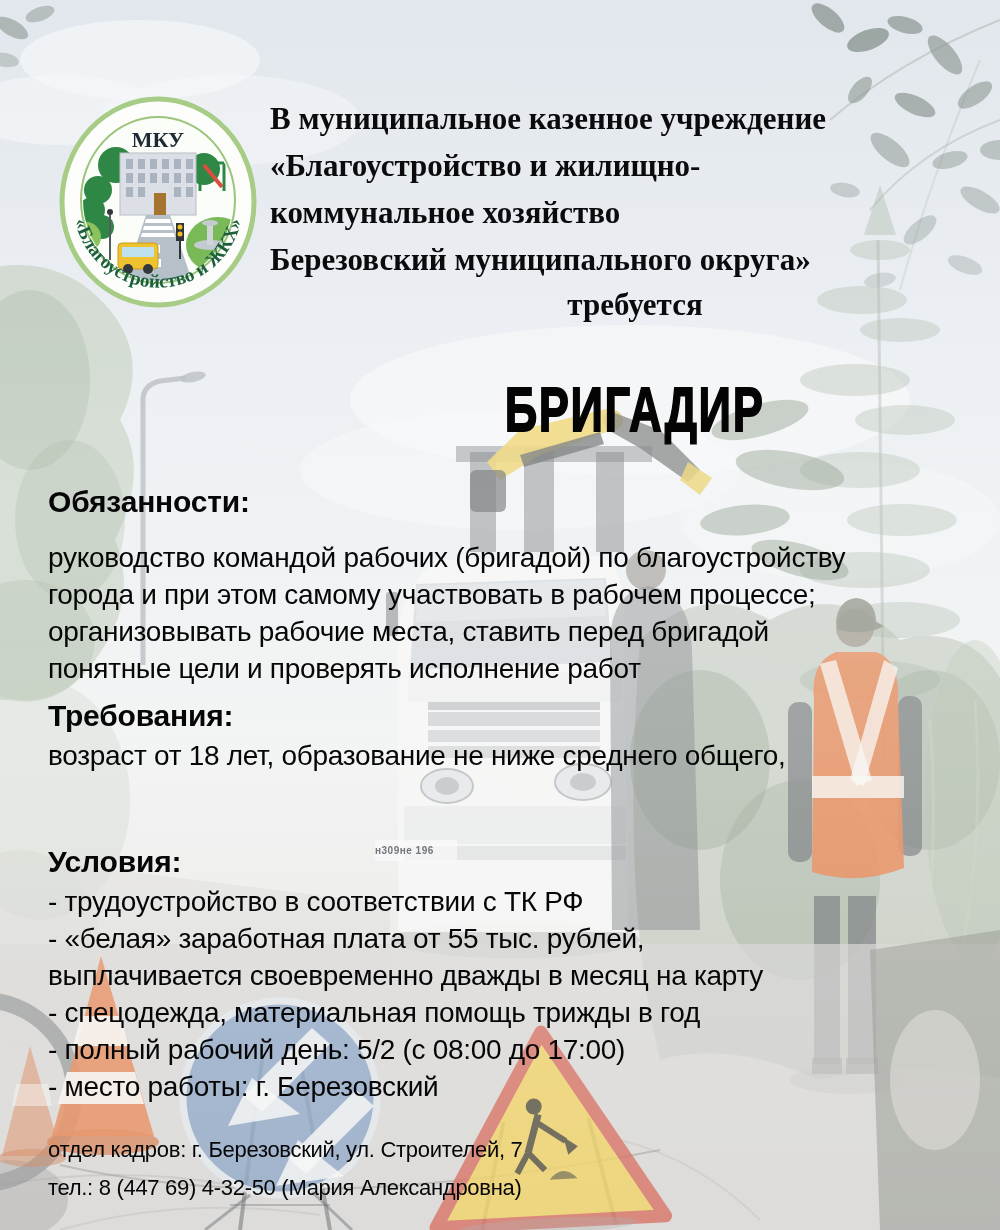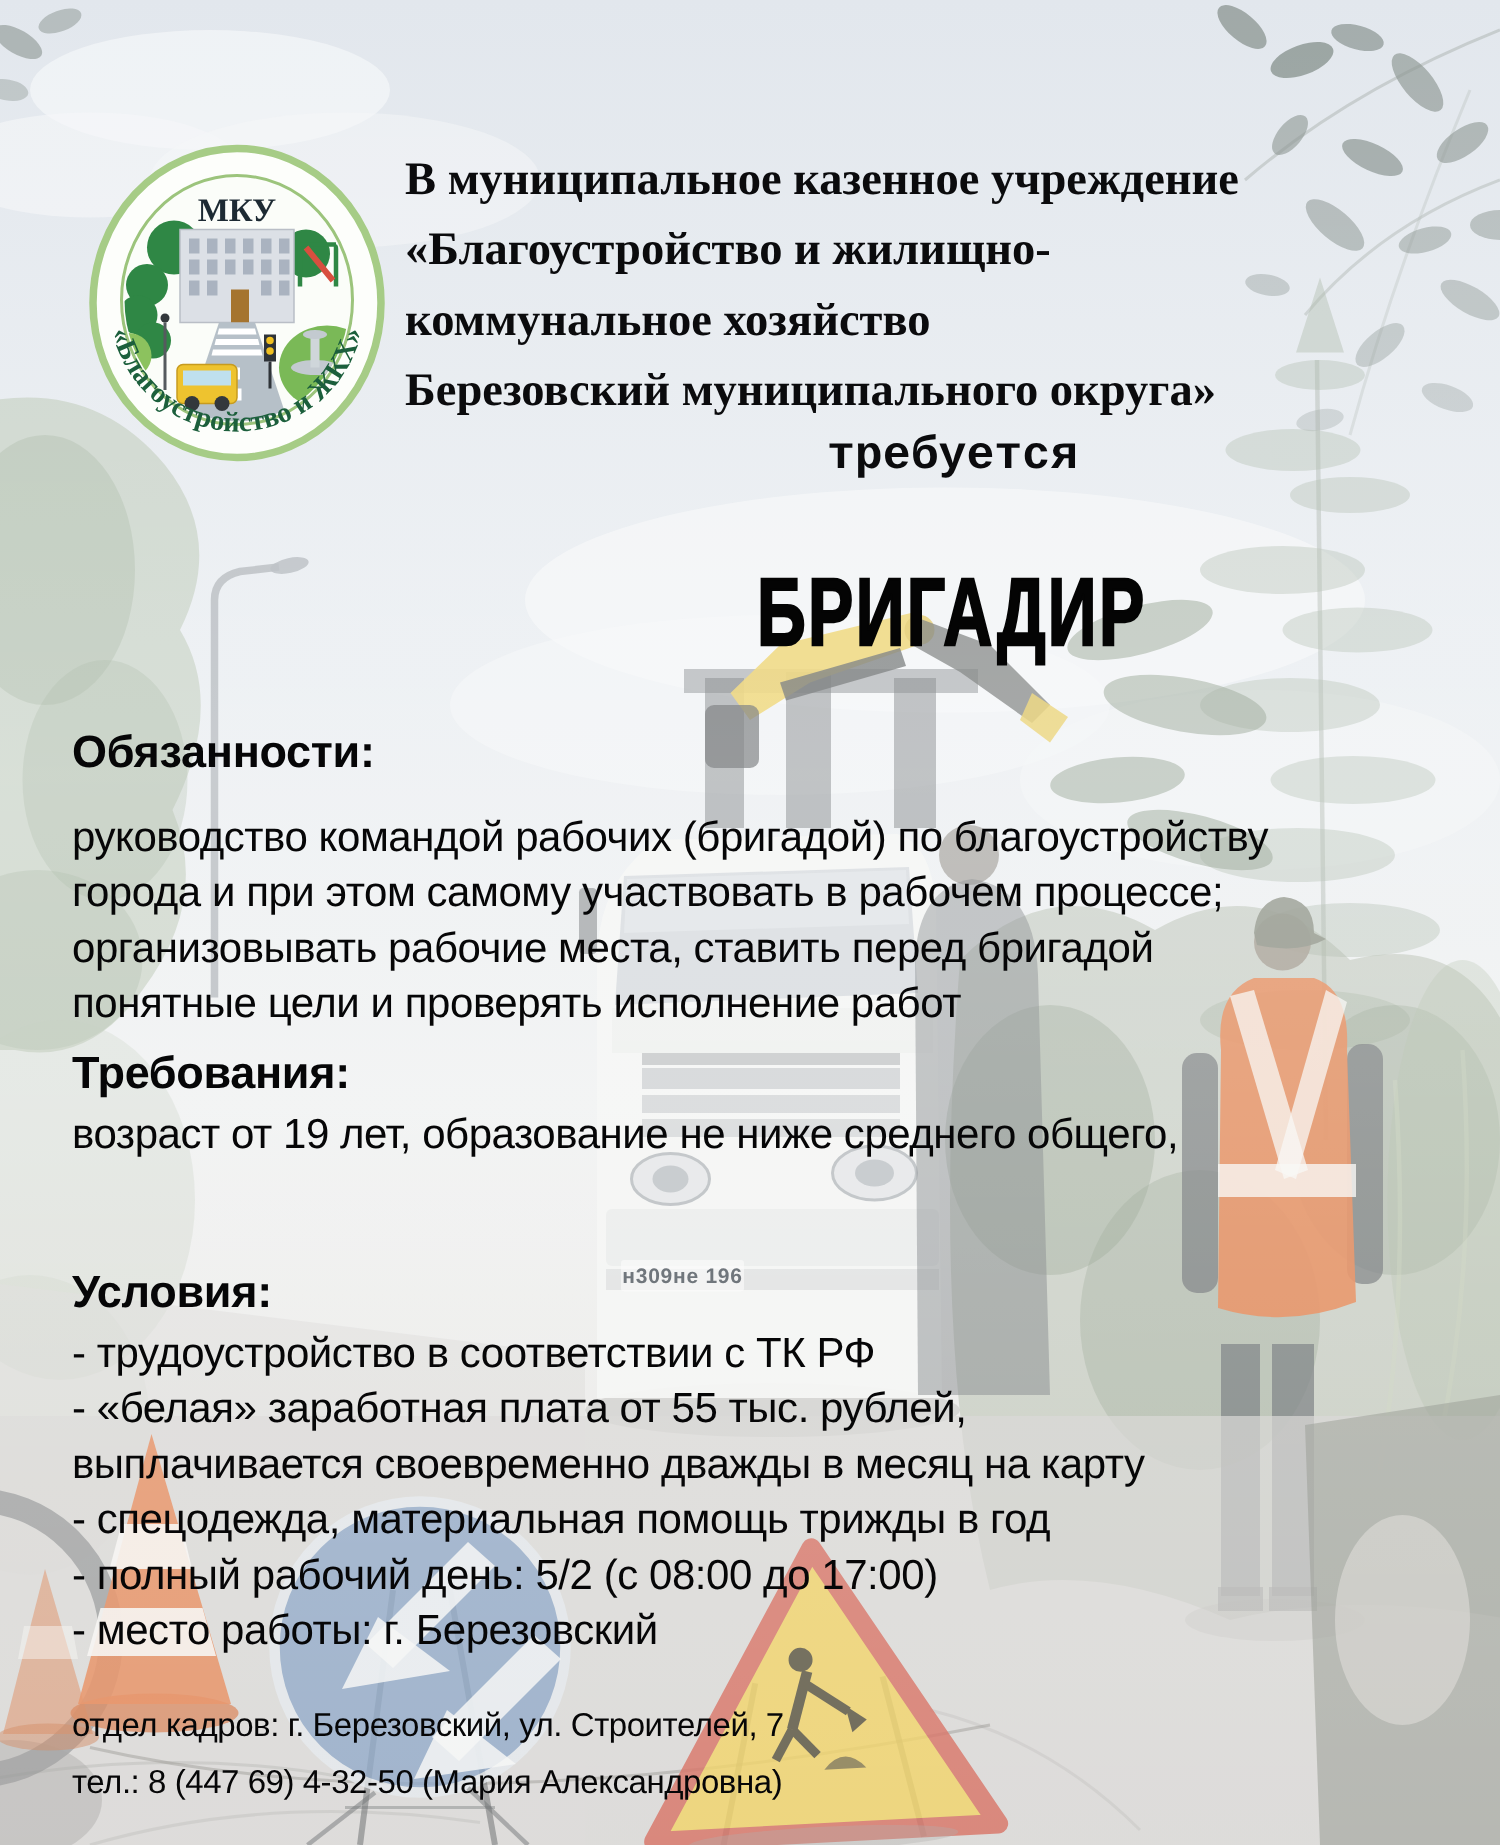--- a/index.html
+++ b/index.html
@@ -5,33 +5,33 @@
   html,body { margin:0; padding:0; background:#ffffff; }
   .poster {
     position:relative; width:1000px; height:1230px; overflow:hidden;
     background:linear-gradient(180deg,#d7dee6 0%,#e3e8ed 35%,#eceeee 60%,#e6e5e2 80%,#e2e1de 100%);
     font-family:"Liberation Sans", sans-serif;
   }
   .photo { position:absolute; inset:0; z-index:1; }
   .wash  { position:absolute; inset:0; z-index:2;
     background:linear-gradient(180deg,rgba(255,255,255,0.28) 0%,rgba(255,255,255,0.40) 42%,rgba(255,255,255,0.30) 75%,rgba(255,255,255,0.24) 100%); }
   .plate {
-    position:absolute; left:414px; top:840px; width:82px; height:21px; z-index:2;
+    position:absolute; left:375px; top:840px; width:82px; height:21px; z-index:2;
     background:rgba(250,250,250,0.65); border-radius:2px; color:#70767c;
-    font-size:14px; font-weight:bold; letter-spacing:0.5px; text-align:center; line-height:21px;
+    font-size:10px; font-weight:bold; letter-spacing:0.5px; text-align:left; line-height:21px;
   }
   .content { position:absolute; inset:0; z-index:5; color:#060607;margin-top:31px; }
   .org-logo { position:absolute; left:58px; top:64px; width:200px; height:214px; }
   .org-header {
     position:absolute; left:270px; top:64px; width:730px; 
     font-family:"Liberation Serif", serif; font-weight:bold; font-size:31px; line-height:47px; color:#0b0b0d;
   }
   .subtitle {
     position:absolute; left:270px; top:256px; width:730px; text-align:center;
-    font-family:Liberation Mono, monospace; font-weight:bold; font-size:31px; color:#0b0b0d;
+    font-family:Liberation Serif, serif; font-weight:bold; font-size:31px; color:#0b0b0d;
   }
   .title-wrap { position:absolute; left:270px; top:344px; width:730px; text-align:center; }
   .title-text {
     display:inline-block; font-weight:bold; font-size:58px; letter-spacing:2px; color:#040404;
     -webkit-text-stroke:1.6px #040404; transform:scale(0.78,1.1); transform-origin:50% 50%;
   }
   .sec-head { position:absolute; left:48px; font-size:30px; font-weight:bold; letter-spacing:-0.2px; }
   .sec-lines { position:absolute; left:48px; width:920px; font-size:28px; line-height:37px; letter-spacing:-0.3px; }
   .sec-lines .line { white-space:nowrap; }
   .contact { position:absolute; left:48px; top:1100px; width:920px; font-size:22px; font-weight:normal; line-height:38px; letter-spacing:-0.3px; }
@@ -336,21 +336,21 @@
     <div class="sec-head" style="top:454px">Обязанности:</div>
     <div class="sec-lines" style="top:508px">
       <div class="line">руководство командой рабочих (бригадой) по благоустройству</div>
       <div class="line">города и при этом самому участвовать в рабочем процессе;</div>
       <div class="line">организовывать рабочие места, ставить перед бригадой</div>
       <div class="line">понятные цели и проверять исполнение работ</div>
     </div>
 
     <div class="sec-head" style="top:668px">Требования:</div>
     <div class="sec-lines" style="top:706px">
-      <div class="line">возраст от 19 лет, образование не ниже среднего общего,</div>
+      <div class="line">возраст от 18 лет, образование не ниже среднего общего,</div>
     </div>
 
     <div class="sec-head" style="top:814px">Условия:</div>
     <div class="sec-lines" style="top:852px">
       <div class="line">- трудоустройство в соответствии с ТК РФ</div>
       <div class="line">- «белая» заработная плата от 55 тыс. рублей,</div>
       <div class="line">выплачивается своевременно дважды в месяц на карту</div>
       <div class="line">- спецодежда, материальная помощь трижды в год</div>
       <div class="line">- полный рабочий день: 5/2 (с 08:00 до 17:00)</div>
       <div class="line">- место работы: г. Березовский</div>

